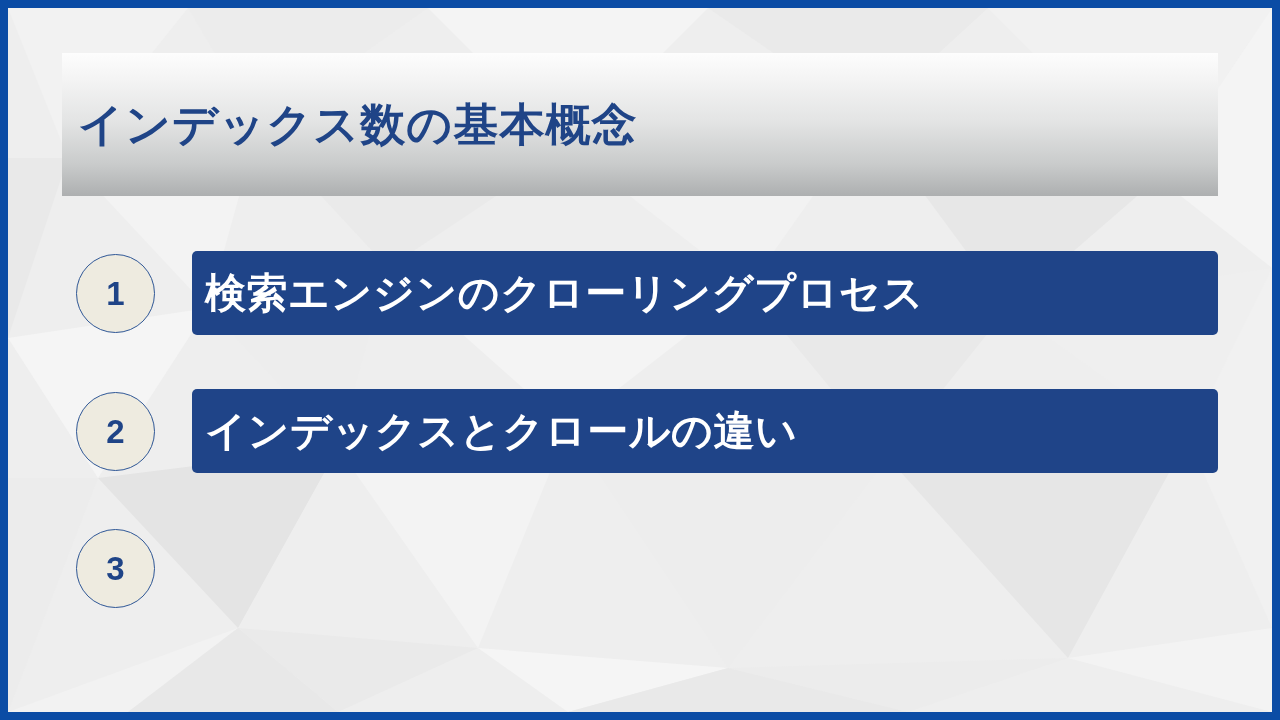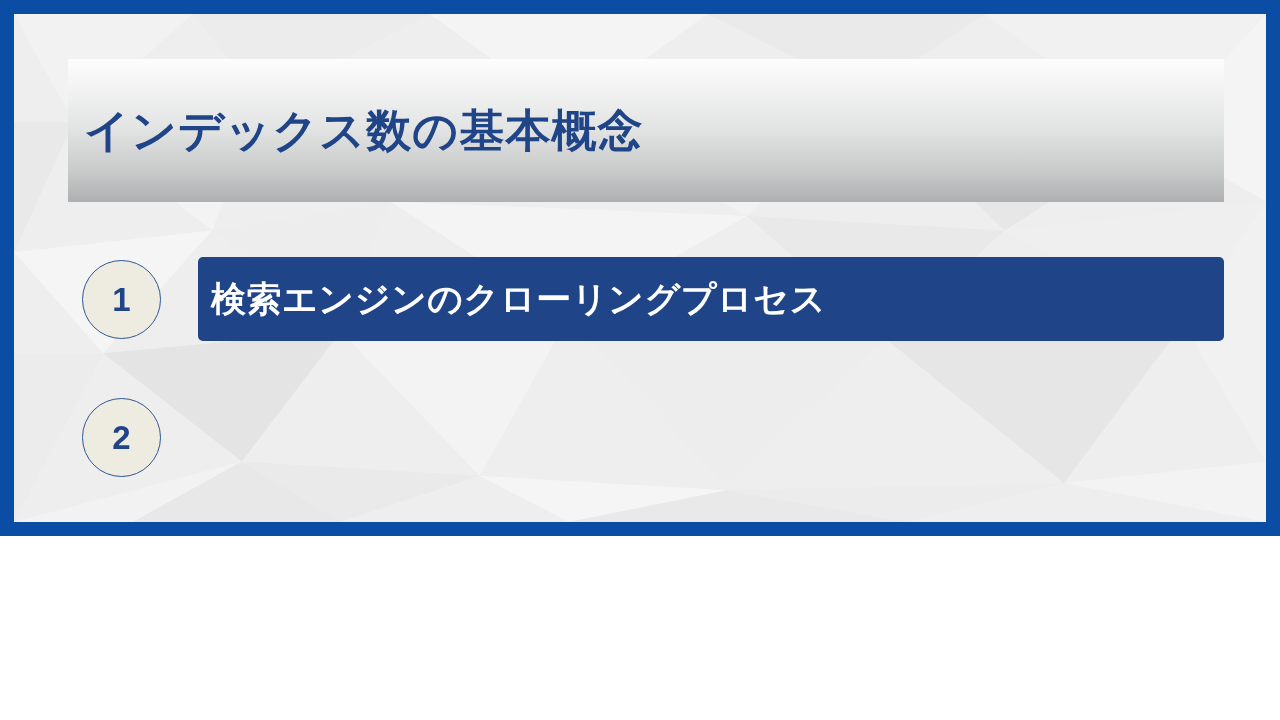--- a/index.html
+++ b/index.html
@@ -6,23 +6,23 @@
 
   html, body {
     width:1280px; height:720px;
     overflow:hidden;
     font-family:"Liberation Sans", sans-serif;
   }
 
   
   .slide {
     position:relative;
-    width:1280px; height:536px;
+    width:1280px; height:720px;
     background:#0b4ca5;
-    padding:14px;
+    padding:8px;
   }
 
   
   .canvas {
     position:relative;
     width:100%; height:100%;
     background:#efefef;
     overflow:hidden;
   }
   .poly-bg {
@@ -88,21 +88,21 @@
     left:184px;
     width:1026px;
     height:84px;
     background:#1f4488;
     border-radius:5px;
     display:flex;
     align-items:center;
   }
   .row-label {
     margin-left:13px;
-    font-size:35px;
+    font-size:41px;
     font-weight:bold;
     color:#ffffff;
     letter-spacing:0.5px;
     white-space:nowrap;
     text-align:right;
   }
 </style>
 </head>
 <body>
 
@@ -150,20 +150,23 @@
 
       <div class="row row-1">
         <div class="num-circle">1</div>
         <div class="row-bar">
           <div class="row-label">検索エンジンのクローリングプロセス</div>
         </div>
       </div>
 
       <div class="row row-2">
         <div class="num-circle">2</div>
+        <div class="row-bar">
+          <div class="row-label">インデックスとクロールの違い</div>
+        </div>
       </div>
 
       <div class="row row-3">
         <div class="num-circle">3</div>
       </div>
 
     </div>
 
   </div>
 </div>

